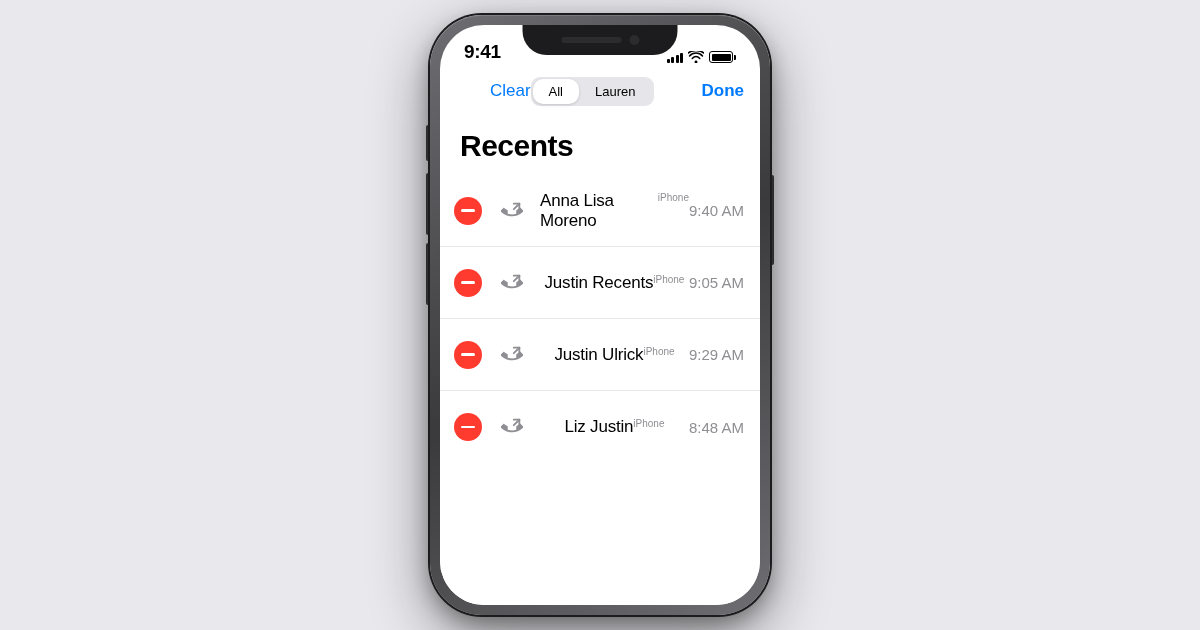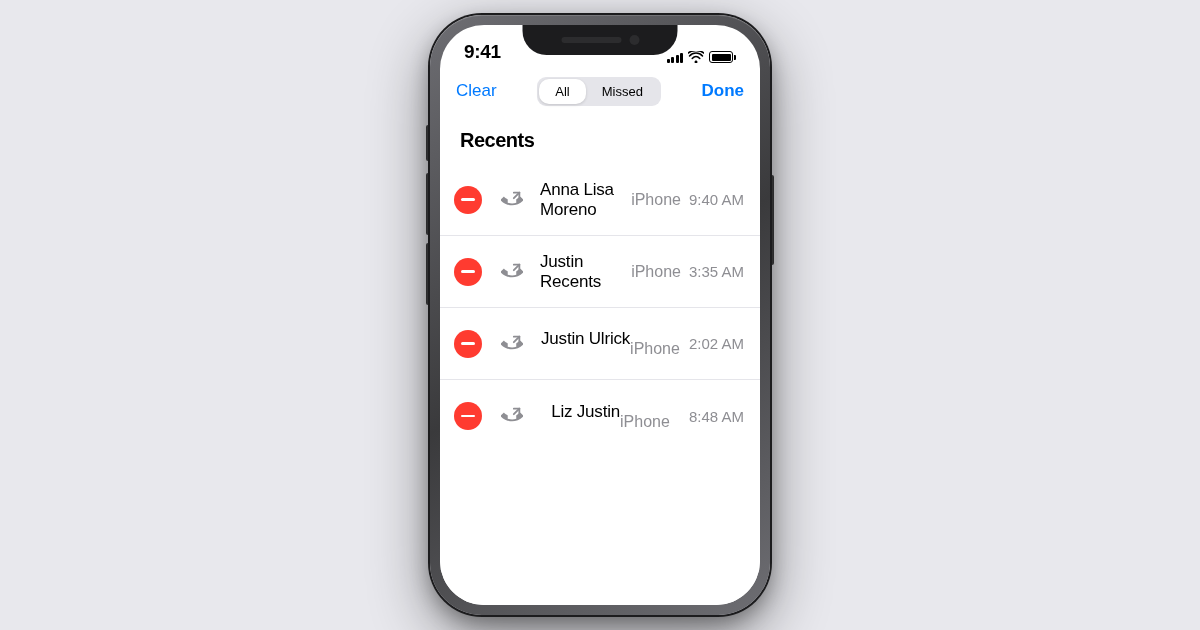--- a/index.html
+++ b/index.html
@@ -192,36 +192,37 @@
 
     
     .nav-bar {
       position: absolute;
       top: 44px;
       left: 0;
       right: 0;
       height: 44px;
       display: flex;
       align-items: center;
-      justify-content: space-between;
+      justify-content: flex-end;
       padding: 0 16px;
       background: #fff;
       z-index: 4;
     }
 
     .nav-clear {
       font-size: 17px;
       color: #007aff;
       font-weight: 400;
     }
 
     .nav-done {
       font-size: 17px;
       color: #007aff;
       font-weight: 600;
+      margin-left: 48px;
     }
 
     
     .segmented-control {
       display: flex;
       background: #e5e5ea;
       border-radius: 9px;
       padding: 2px;
       gap: 0;
     }
@@ -246,21 +247,21 @@
       position: absolute;
       top: 88px;
       left: 0;
       right: 0;
       bottom: 0;
       background: #fff;
       overflow: hidden;
     }
 
     .recents-title {
-      font-size: 20px;
+      font-size: 30px;
       font-weight: 700;
       color: #000;
       padding: 16px 20px 12px;
       letter-spacing: -0.5px;
     }
 
     
     .call-list {
       list-style: none;
     }
@@ -317,30 +318,29 @@
     }
 
     .call-name {
       font-size: 17px;
       font-weight: 400;
       color: #000;
       letter-spacing: -0.2px;
     }
 
     .call-type {
-      font-size: 16px;
+      font-size: 10px;
       color: #8e8e93;
-      margin-top: 11px;
+      margin-top: 1px;
     }
 
     .call-time {
       font-size: 15px;
       color: #8e8e93;
       flex-shrink: 0;
-      margin-left: 8px;
     }
 
   </style>
 </head>
 <body>
 
 <div class="phone-wrapper">
 
   <div class="btn-side-left-top"></div>
   <div class="btn-side-left-mid1"></div>
@@ -382,21 +382,21 @@
             <div class="battery-tip"></div>
           </div>
         </div>
       </div>
 
       <div class="nav-bar">
         <span class="nav-clear">Clear</span>
 
         <div class="segmented-control">
           <div class="seg-option active">All</div>
-          <div class="seg-option">Missed</div>
+          <div class="seg-option">Lauren</div>
         </div>
 
         <span class="nav-done">Done</span>
       </div>
 
       <div class="content-area">
         <div class="recents-title">Recents</div>
 
         <ul class="call-list">
 
@@ -424,38 +424,38 @@
                 <path d="M6.6 10.8c1.4 2.8 3.8 5.1 6.6 6.6l2.2-2.2c.3-.3.7-.4 1-.2 1.1.4 2.3.6 3.6.6.6 0 1 .4 1 1V20c0 .6-.4 1-1 1C10.6 21 3 13.4 3 4c0-.6.4-1 1-1h3.5c.6 0 1 .4 1 1 0 1.3.2 2.5.6 3.6.1.3 0 .7-.2 1L6.6 10.8z" fill="#8e8e93" transform="scale(-1,1) translate(-24,0) rotate(-45, 12, 12)"></path>
                 <line x1="14" y1="4" x2="20" y2="4" stroke="#8e8e93" stroke-width="2" stroke-linecap="round"></line>
                 <line x1="20" y1="4" x2="20" y2="10" stroke="#8e8e93" stroke-width="2" stroke-linecap="round"></line>
                 <line x1="14" y1="10" x2="20" y2="4" stroke="#8e8e93" stroke-width="2" stroke-linecap="round"></line>
               </svg>
             </div>
             <div class="call-info">
               <span class="call-name">Justin Recents</span>
               <span class="call-type">iPhone</span>
             </div>
-            <span class="call-time">3:35 AM</span>
+            <span class="call-time">9:05 AM</span>
           </li>
 
           <li class="call-item">
             <div class="delete-btn"></div>
             <div class="phone-icon-wrap">
               <svg width="22" height="22" viewBox="0 0 24 24" fill="none">
                 <path d="M6.6 10.8c1.4 2.8 3.8 5.1 6.6 6.6l2.2-2.2c.3-.3.7-.4 1-.2 1.1.4 2.3.6 3.6.6.6 0 1 .4 1 1V20c0 .6-.4 1-1 1C10.6 21 3 13.4 3 4c0-.6.4-1 1-1h3.5c.6 0 1 .4 1 1 0 1.3.2 2.5.6 3.6.1.3 0 .7-.2 1L6.6 10.8z" fill="#8e8e93" transform="scale(-1,1) translate(-24,0) rotate(-45, 12, 12)"></path>
                 <line x1="14" y1="4" x2="20" y2="4" stroke="#8e8e93" stroke-width="2" stroke-linecap="round"></line>
                 <line x1="20" y1="4" x2="20" y2="10" stroke="#8e8e93" stroke-width="2" stroke-linecap="round"></line>
                 <line x1="14" y1="10" x2="20" y2="4" stroke="#8e8e93" stroke-width="2" stroke-linecap="round"></line>
               </svg>
             </div>
             <div class="call-info">
               <span class="call-name">Justin Ulrick</span>
               <span class="call-type">iPhone</span>
             </div>
-            <span class="call-time">2:02 AM</span>
+            <span class="call-time">9:29 AM</span>
           </li>
 
           <li class="call-item">
             <div class="delete-btn"></div>
             <div class="phone-icon-wrap">
               <svg width="22" height="22" viewBox="0 0 24 24" fill="none">
                 <path d="M6.6 10.8c1.4 2.8 3.8 5.1 6.6 6.6l2.2-2.2c.3-.3.7-.4 1-.2 1.1.4 2.3.6 3.6.6.6 0 1 .4 1 1V20c0 .6-.4 1-1 1C10.6 21 3 13.4 3 4c0-.6.4-1 1-1h3.5c.6 0 1 .4 1 1 0 1.3.2 2.5.6 3.6.1.3 0 .7-.2 1L6.6 10.8z" fill="#8e8e93" transform="scale(-1,1) translate(-24,0) rotate(-45, 12, 12)"></path>
                 <line x1="14" y1="4" x2="20" y2="4" stroke="#8e8e93" stroke-width="2" stroke-linecap="round"></line>
                 <line x1="20" y1="4" x2="20" y2="10" stroke="#8e8e93" stroke-width="2" stroke-linecap="round"></line>
                 <line x1="14" y1="10" x2="20" y2="4" stroke="#8e8e93" stroke-width="2" stroke-linecap="round"></line>

